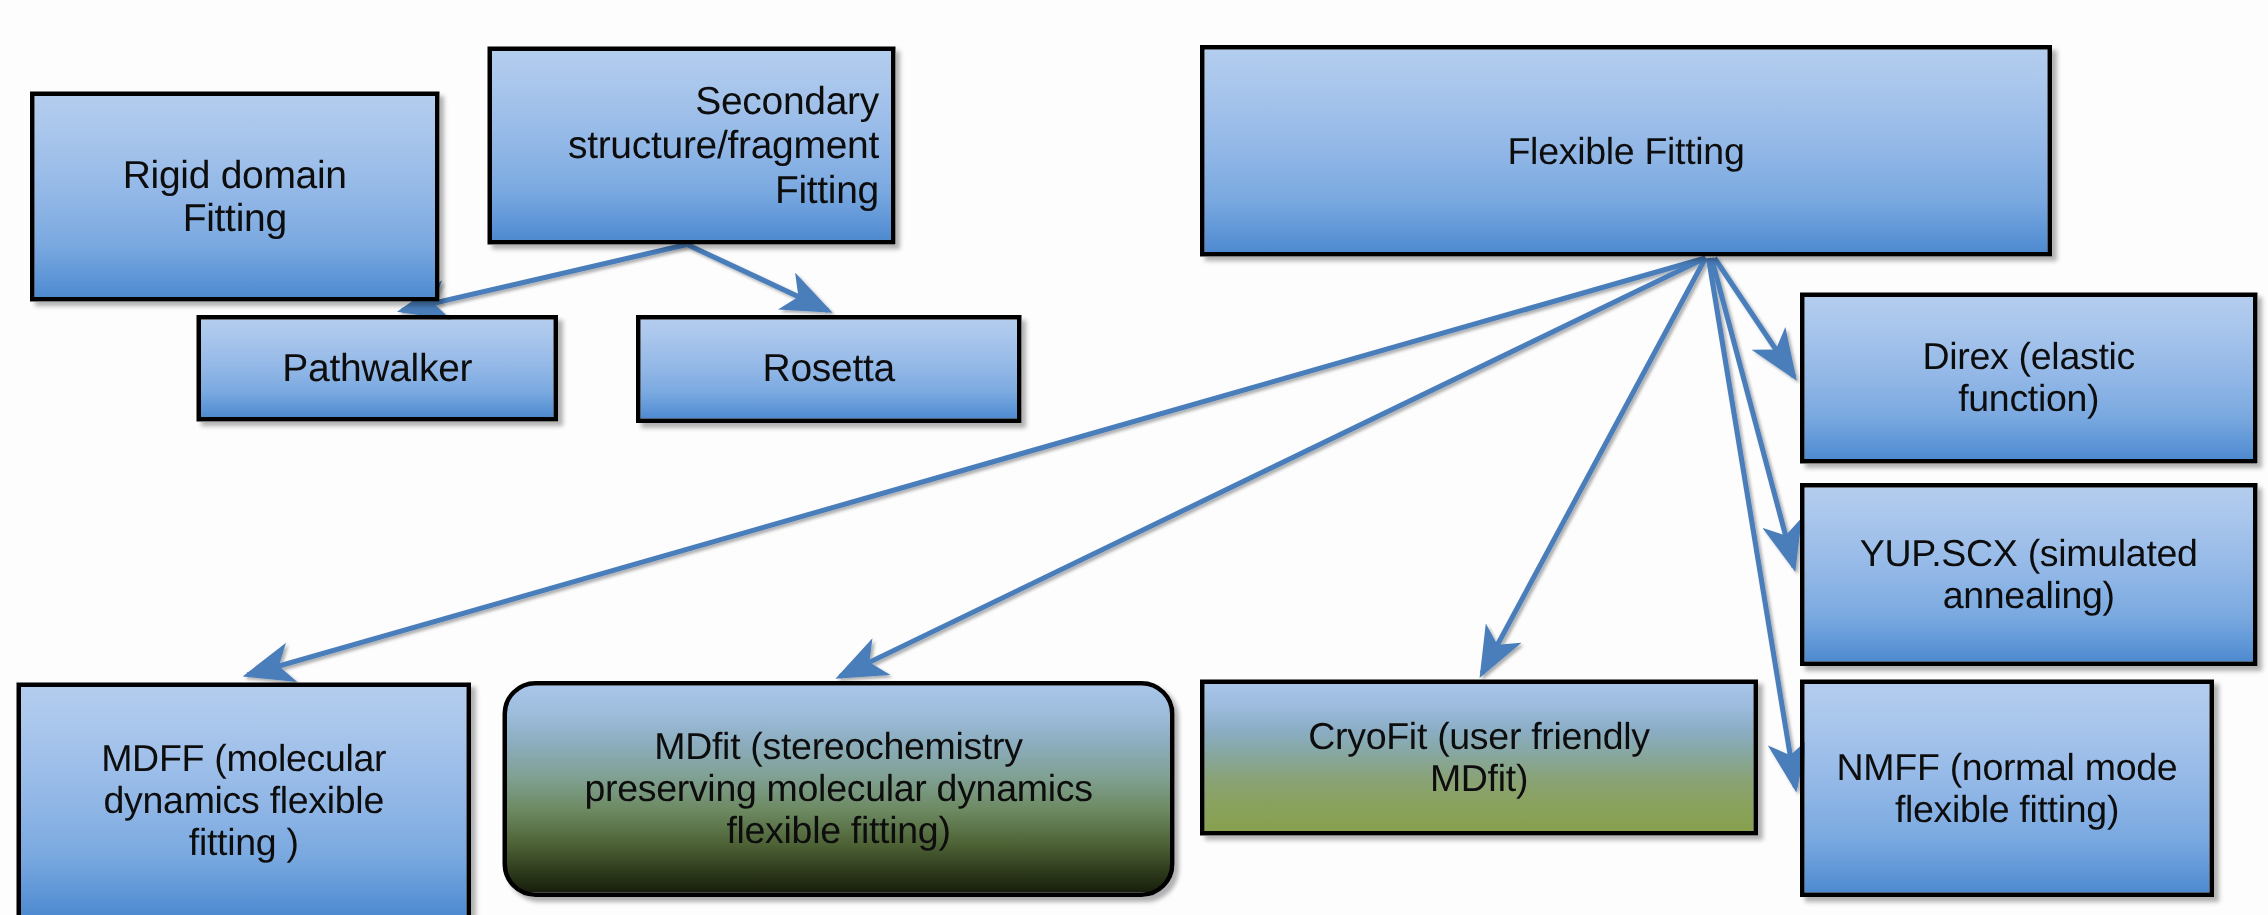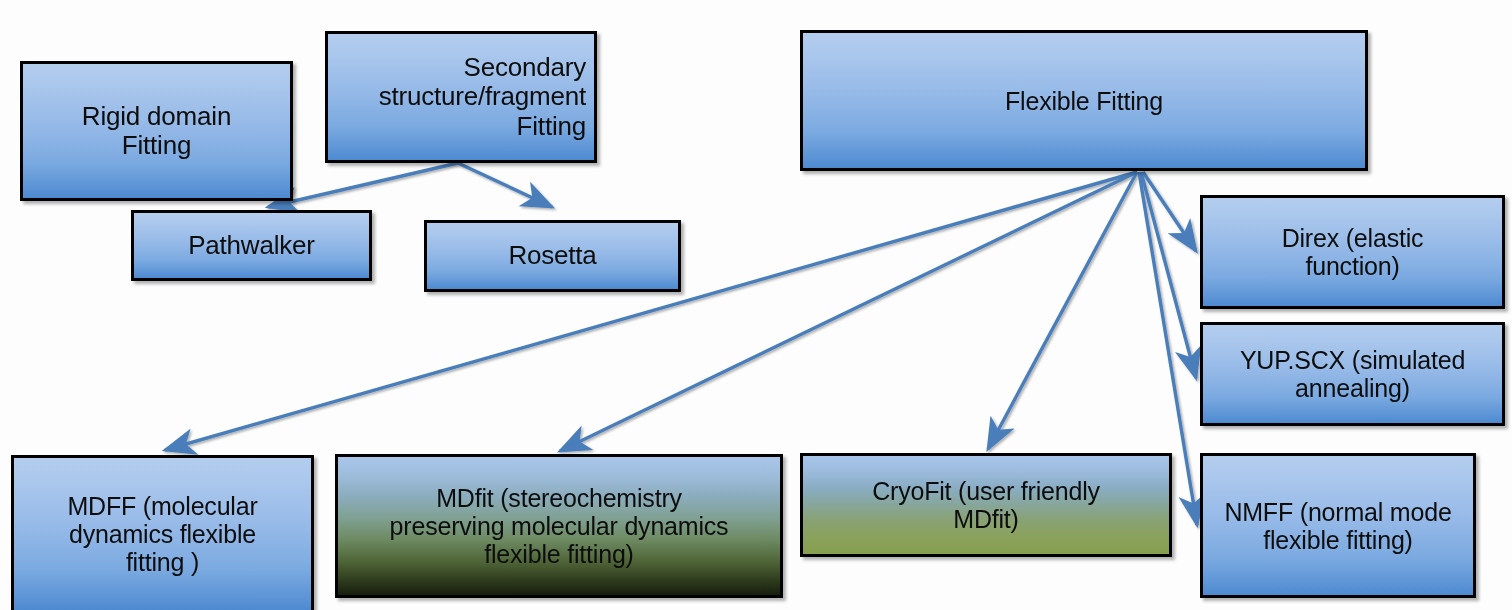--- a/index.html
+++ b/index.html
@@ -70,29 +70,30 @@
   .fill-blue-dark {
     background: linear-gradient(to bottom,
         #a9c6ea 0%,
         #9dbcdb 14%,
         #8cadbe 28%,
         #80a193 44%,
         #6d8a62 60%,
         #4f6437 76%,
         #2d3a1c 90%,
         #181d0c 100%);
+    border-radius: 22px;
   }
   
   #node-rigid-domain-fitting       { left: 20px;   top: 33px;  width: 273px; height: 140px; font-size: 26px; margin-top: 28px; }
   #node-secondary-structure        { left: 325px;  top: 31px;  width: 272px; height: 132px; font-size: 26px; text-align: right; }
   #node-flexible-fitting           { left: 800px;  top: 30px;  width: 568px; height: 141px; font-size: 25px; }
   #node-pathwalker                 { left: 131px;  top: 210px; width: 241px; height: 71px;  font-size: 26px; }
-  #node-rosetta                    { left: 424px;  top: 210px; width: 257px; height: 72px;  font-size: 26px; margin-top: 10px; }
+  #node-rosetta                    { left: 424px;  top: 210px; width: 257px; height: 72px;  font-size: 26px; }
   #node-direx                      { left: 1200px; top: 195px; width: 305px; height: 114px; font-size: 25px; }
-  #node-yupscx                     { left: 1200px; top: 322px; width: 305px; height: 104px; font-size: 25px; }
+  #node-yupscx                     { left: 1200px; top: 322px; width: 305px; height: 122px; font-size: 25px; }
   #node-nmff                       { left: 1200px; top: 453px; width: 276px; height: 145px; font-size: 25px; }
   #node-mdff                       { left: 11px;   top: 455px; width: 303px; height: 158px; font-size: 25px; }
   #node-mdfit                      { left: 335px;  top: 454px; width: 448px; height: 144px; font-size: 25px; }
   #node-cryofit                    { left: 800px;  top: 453px; width: 372px; height: 104px; font-size: 25px; }
 </style>
 </head>
 <body>
 
 <div id="canvas">
 

